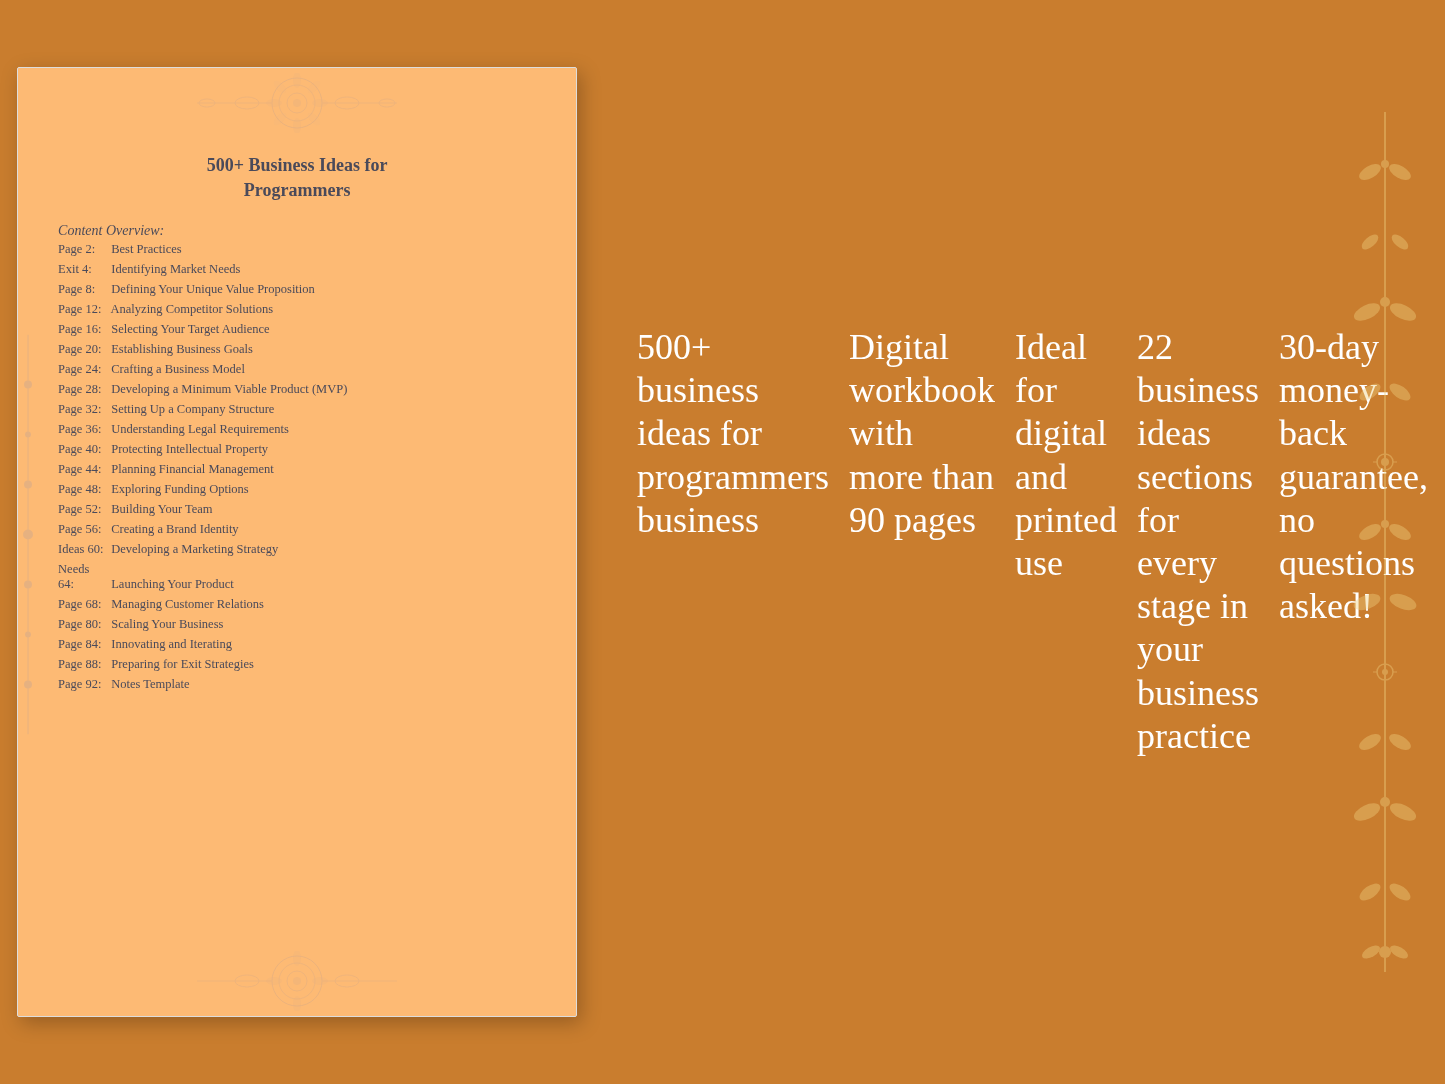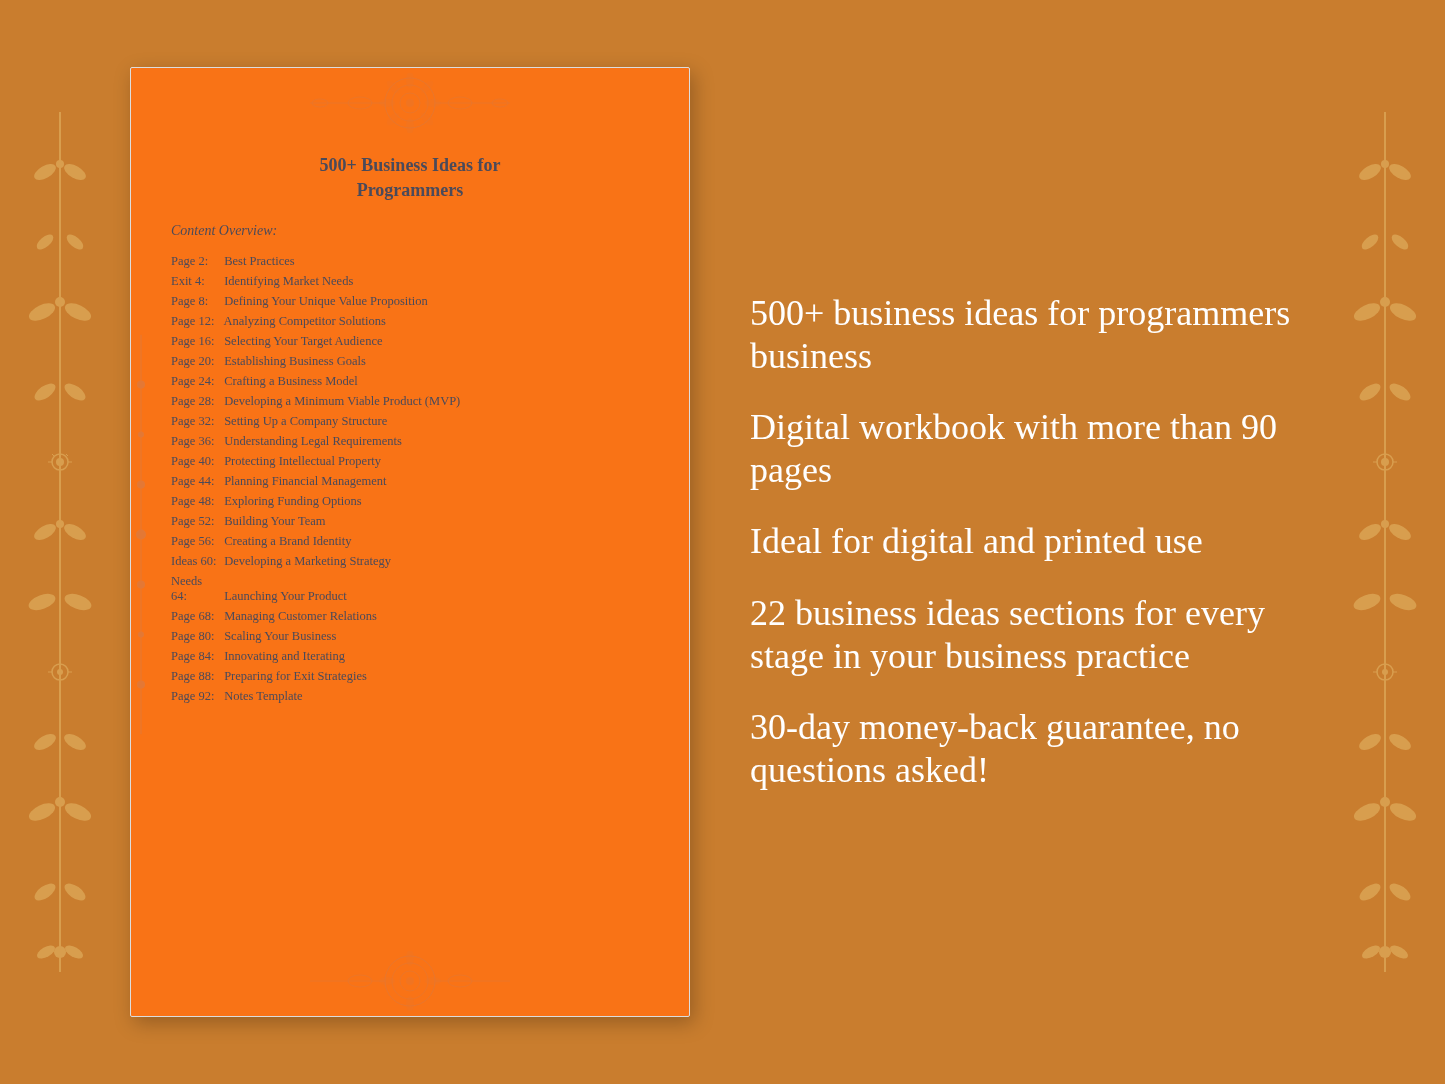--- a/index.html
+++ b/index.html
@@ -49,21 +49,21 @@
       align-items: center;
       justify-content: center;
       width: 100%;
       height: 100%;
       padding: 40px 130px;
       gap: 60px;
     }
 
     
     .document-preview {
-      background: #f97316;
+      background: #fdba74;
       border: 1px solid #ddd;
       box-shadow: 4px 6px 20px rgba(0,0,0,0.25);
       width: 560px;
       min-width: 560px;
       height: 950px;
       padding: 30px 40px 30px 40px;
       position: relative;
       overflow: hidden;
       border-radius: 2px;
     }
@@ -115,21 +115,20 @@
       font-size: 18px;
       font-weight: 600;
       color: #4a4a5a;
       line-height: 1.4;
       font-family: 'Georgia', serif;
     }
 
     .content-overview-label {
       font-size: 14px;
       color: #4a4a5a;
-      margin-bottom: 12px;
       font-family: 'Georgia', serif;
       font-style: italic;
     }
 
     .toc-list {
       list-style: none;
       padding: 0;
     }
 
     .toc-item {
@@ -142,22 +141,22 @@
     .page-num {
       display: inline-block;
       width: 50px;
       font-weight: 500;
     }
 
     
     .info-panel {
       flex: 1;
       display: flex;
-      flex-direction: column;
-      gap: 28px;
+      flex-direction: row;
+      gap: 20px;
       padding: 20px 0;
     }
 
     .info-item {
       color: #ffffff;
       font-size: 36px;
       font-weight: 400;
       line-height: 1.2;
       font-family: 'Georgia', serif;
     }

